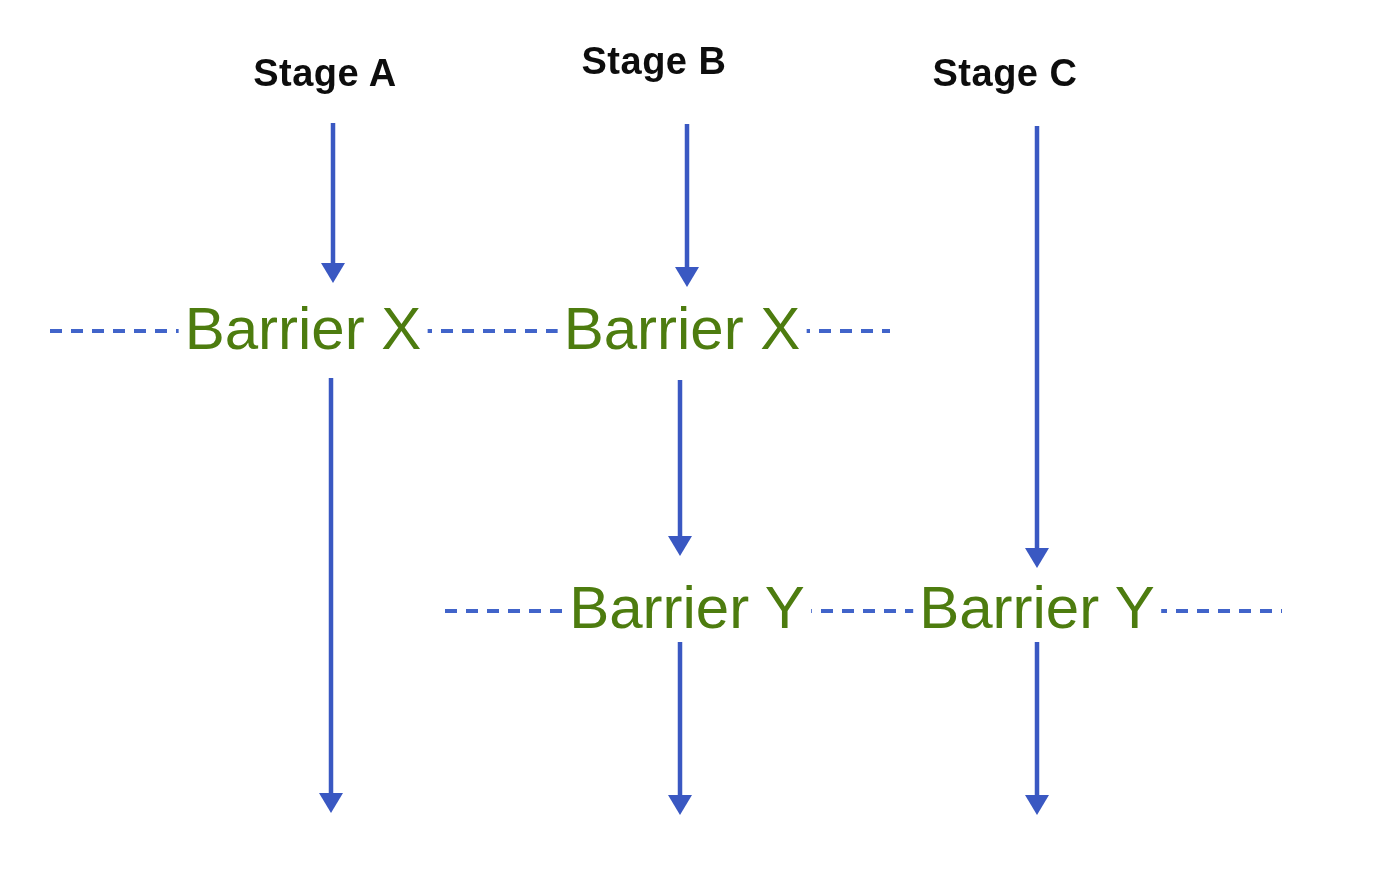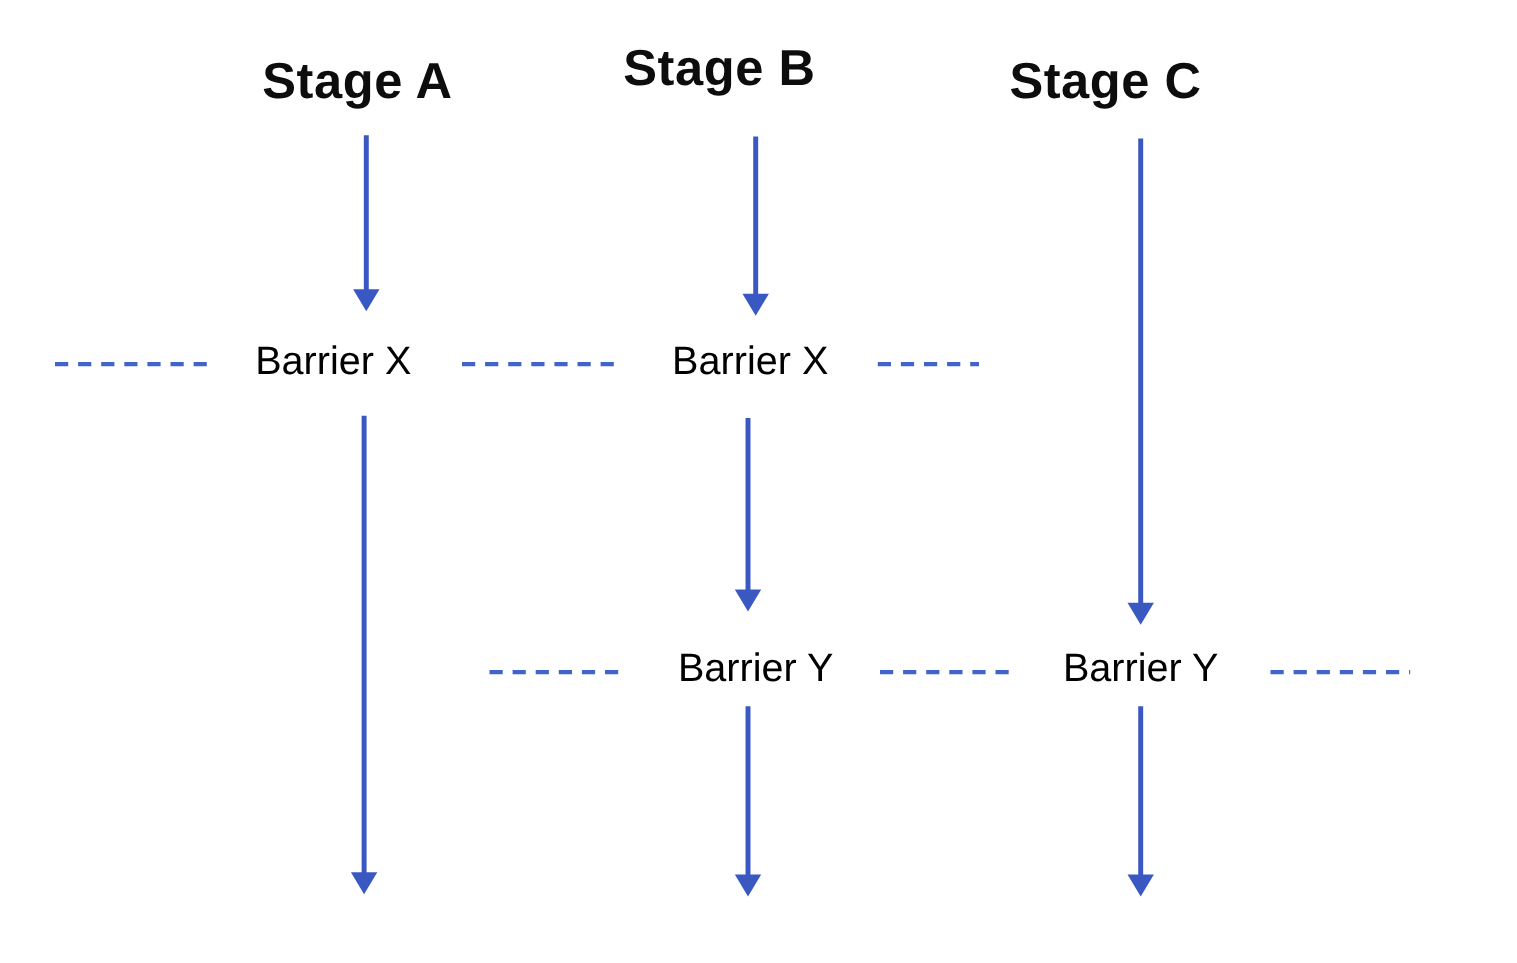--- a/index.html
+++ b/index.html
@@ -29,32 +29,32 @@
   }
   .dash-line {
     stroke-width: 4;
     stroke-dasharray: 12 9;
     stroke-linecap: butt;
     fill: none;
   }
   .stage-heading {
     position: absolute;
     transform: translate(-50%, -50%);
-    font-size: 46px;
+    font-size: 38px;
     font-weight: 700;
     color: #0d0d0d;
     white-space: nowrap;
     letter-spacing: 0.5px;
   }
   .barrier-label {
     position: absolute;
     transform: translate(-50%, -50%);
-    font-size: 36px;
+    font-size: 60px;
     font-weight: 400;
-    color: #000000;
+    color: #4d7c0f;
     white-space: nowrap;
     background: #ffffff;
     padding: 0 6px;
   }
 </style>
 </head>
 <body>
 
 <div class="canvas">
 

